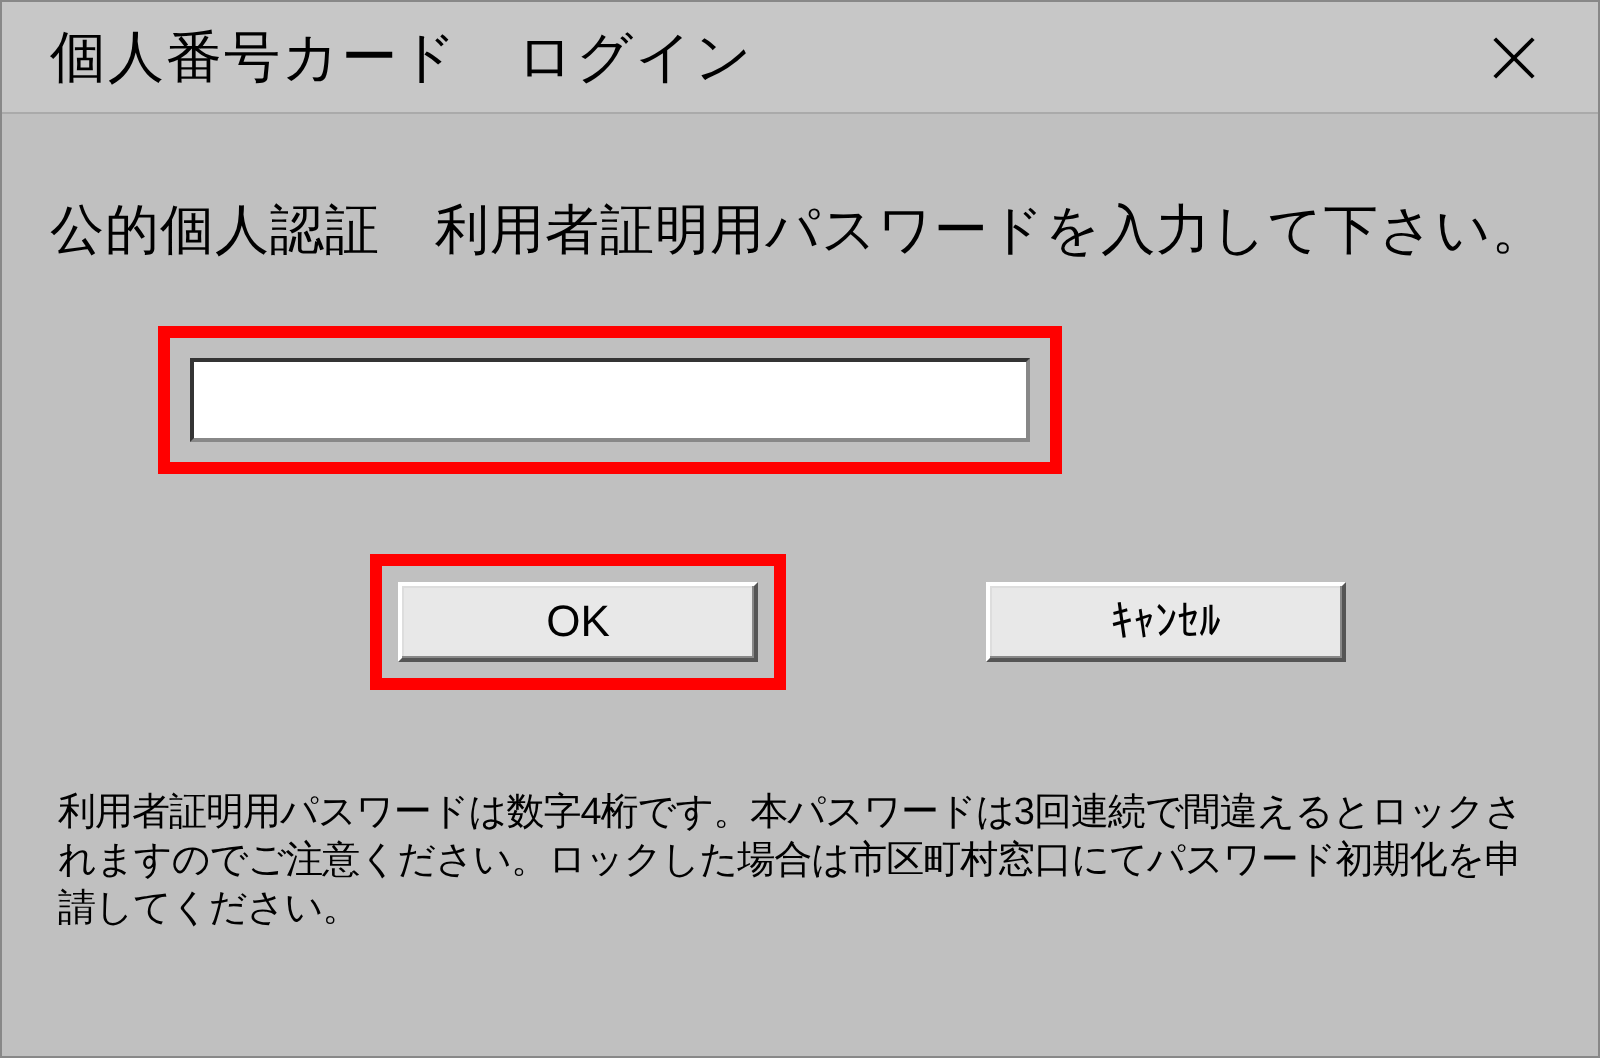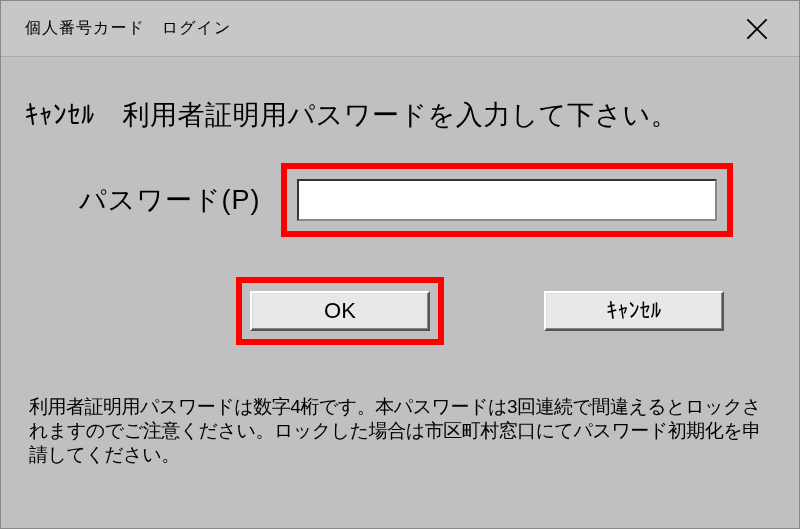--- a/index.html
+++ b/index.html
@@ -18,21 +18,21 @@
     .titlebar {
       height: 56px;
       background: #c7c7c7;
       border-bottom: 1px solid #aaa;
       display: flex;
       align-items: center;
       justify-content: space-between;
       padding: 0 18px 0 24px;
     }
     .titlebar-title {
-      font-size: 16px;
+      font-size: 28px;
       color: #000;
       letter-spacing: 1px;
     }
     .close-btn {
       width: 48px;
       height: 48px;
       display: flex;
       align-items: center;
       justify-content: center;
       cursor: pointer;
@@ -75,21 +75,20 @@
       background: #fff;
       font-size: 20px;
       padding: 0 6px;
       font-family: inherit;
     }
     .button-row {
       display: flex;
       gap: 100px;
       margin-bottom: 50px;
       padding-left: 160px;
-      justify-content: center;
     }
     .ok-highlight {
       border: 6px solid #ff0000;
       padding: 8px;
       display: inline-block;
     }
     .win-button {
       width: 180px;
       height: 40px;
       background: #e8e8e8;
@@ -122,24 +121,23 @@
   <div class="titlebar-title">個人番号カード　ログイン</div>
   <div class="close-btn">
     <svg viewBox="0 0 16 16">
       <line x1="1" y1="1" x2="15" y2="15" stroke="#000" stroke-width="1.4"></line>
       <line x1="15" y1="1" x2="1" y2="15" stroke="#000" stroke-width="1.4"></line>
     </svg>
   </div>
 </div>
 
 <div class="dialog-body">
-  <div class="instruction">ｷｬﾝｾﾙ　利用者証明用パスワードを入力して下さい。</div>
+  <div class="instruction">公的個人認証　利用者証明用パスワードを入力して下さい。</div>
 
   <div class="input-row">
-    <span class="input-label">パスワード(P)</span>
     <span class="input-highlight">
       <input type="password" class="password-input" value="" style="">
     </span>
   </div>
 
   <div class="button-row">
     <span class="ok-highlight">
       <button class="win-button">OK</button>
     </span>
     <span class="cancel-wrapper">

